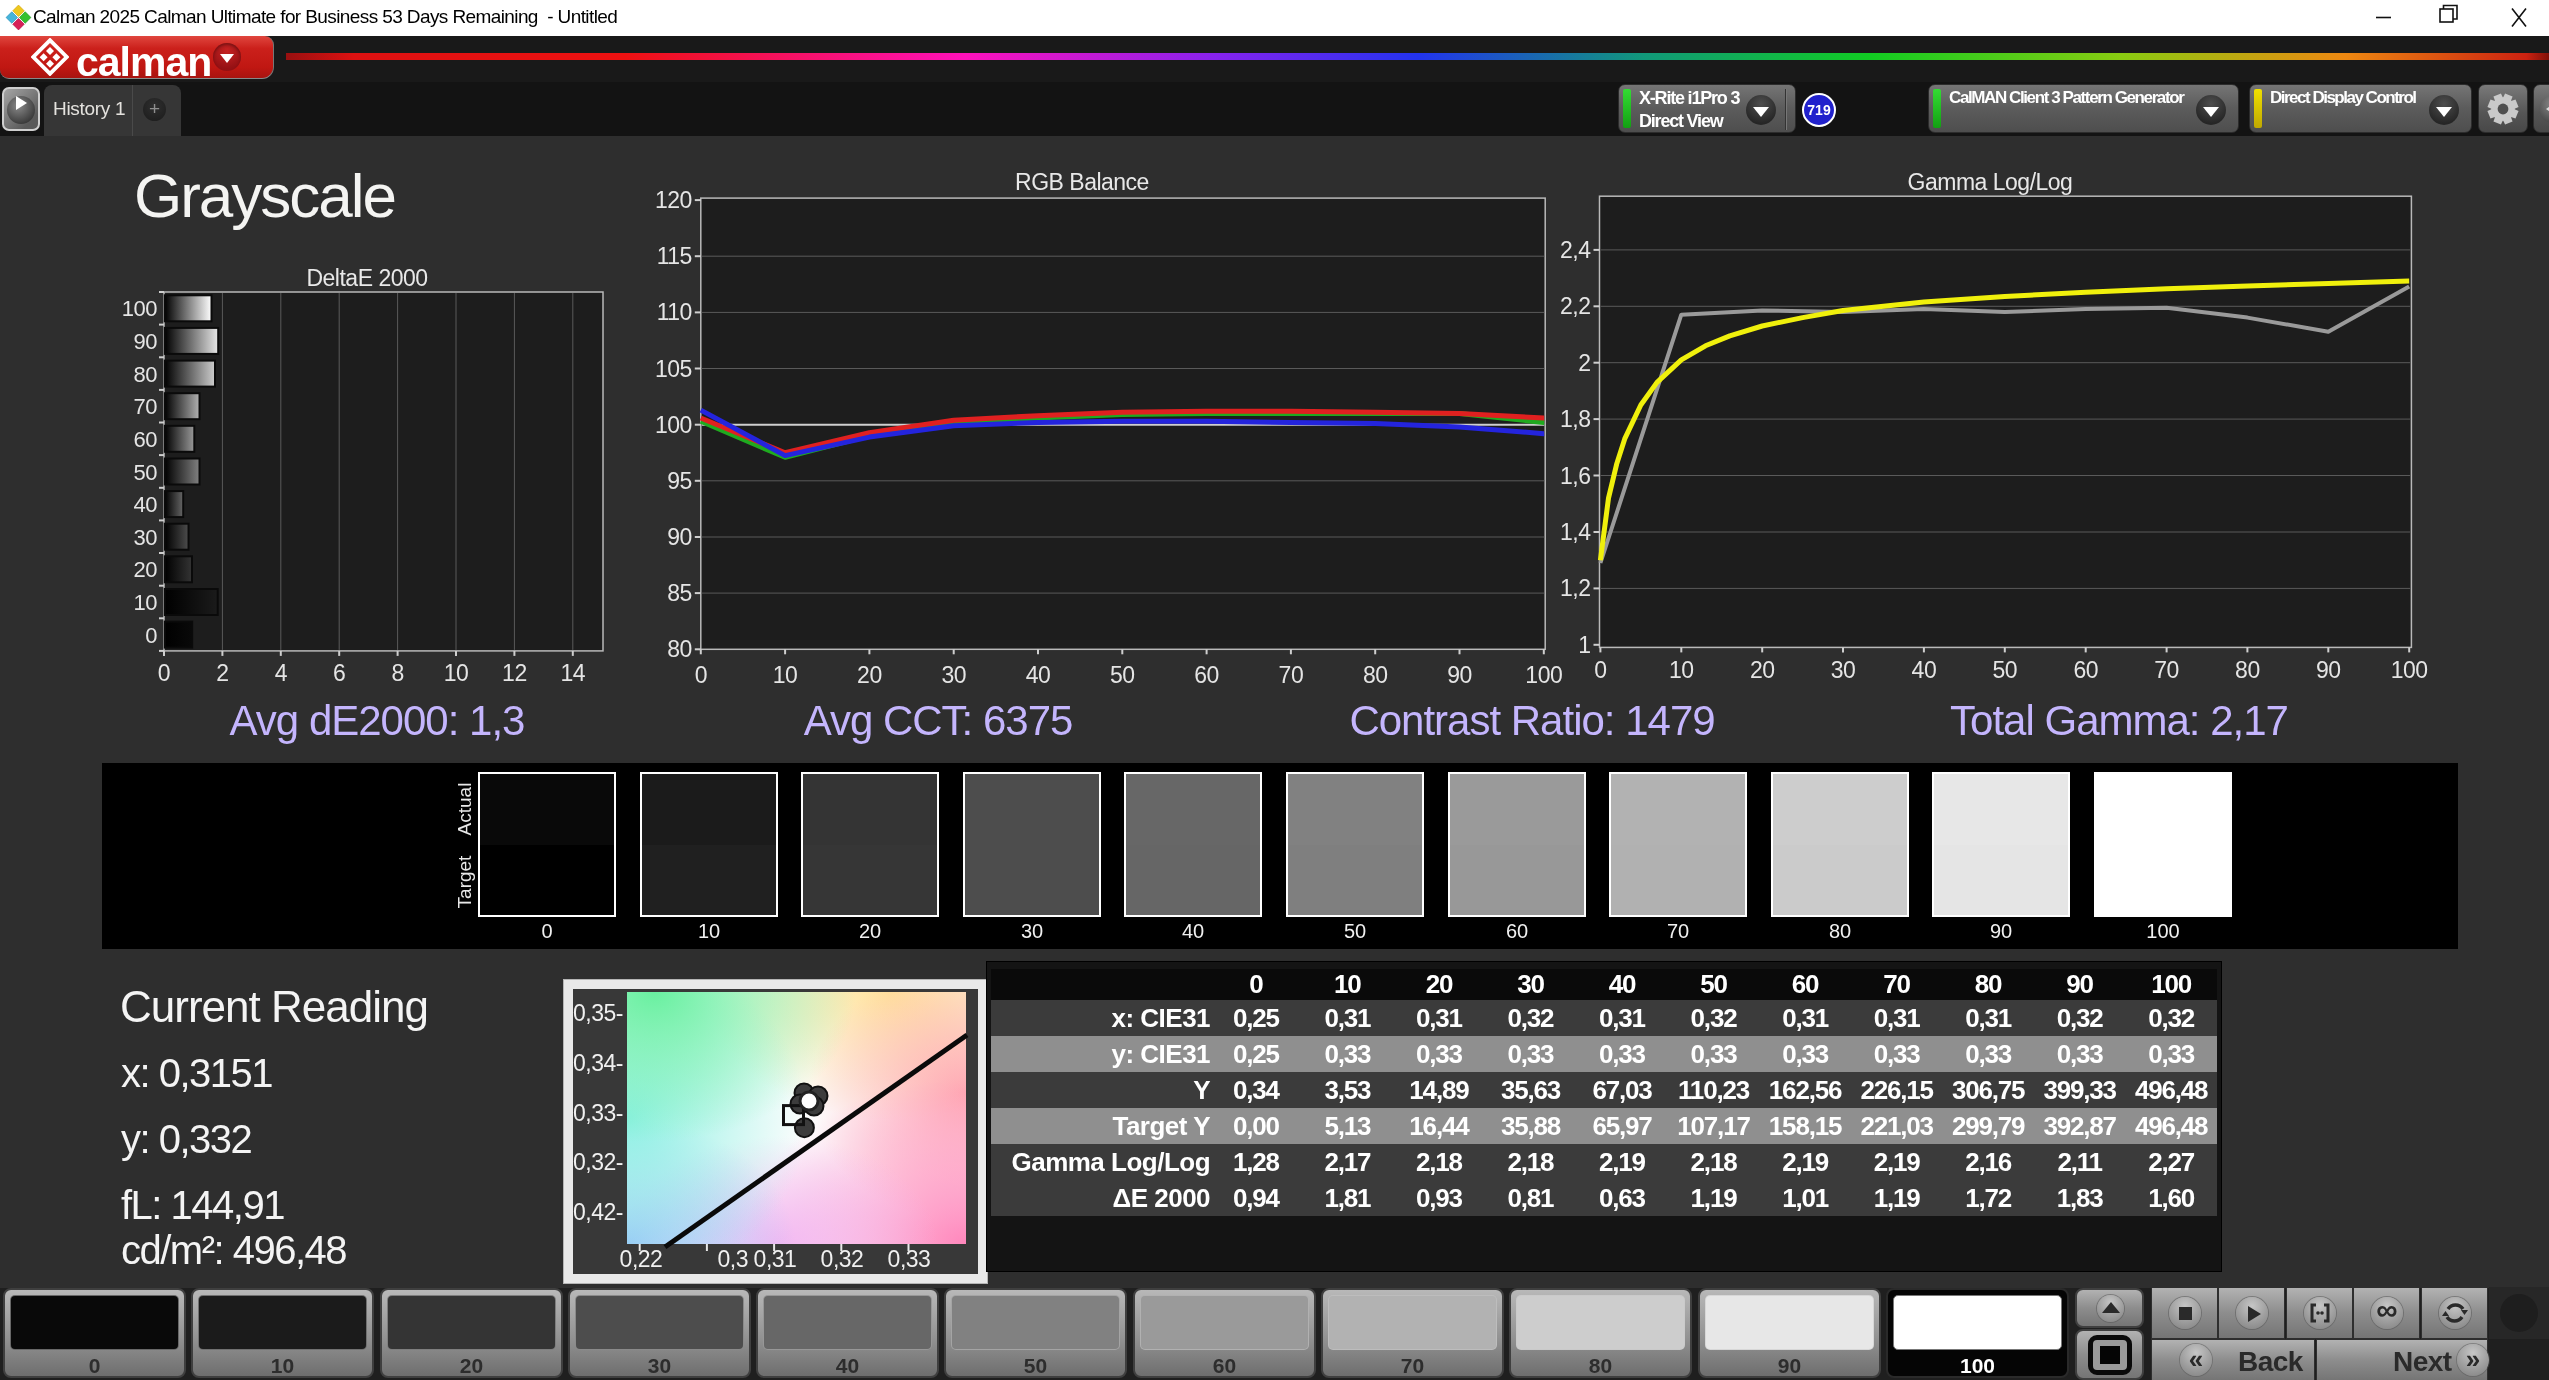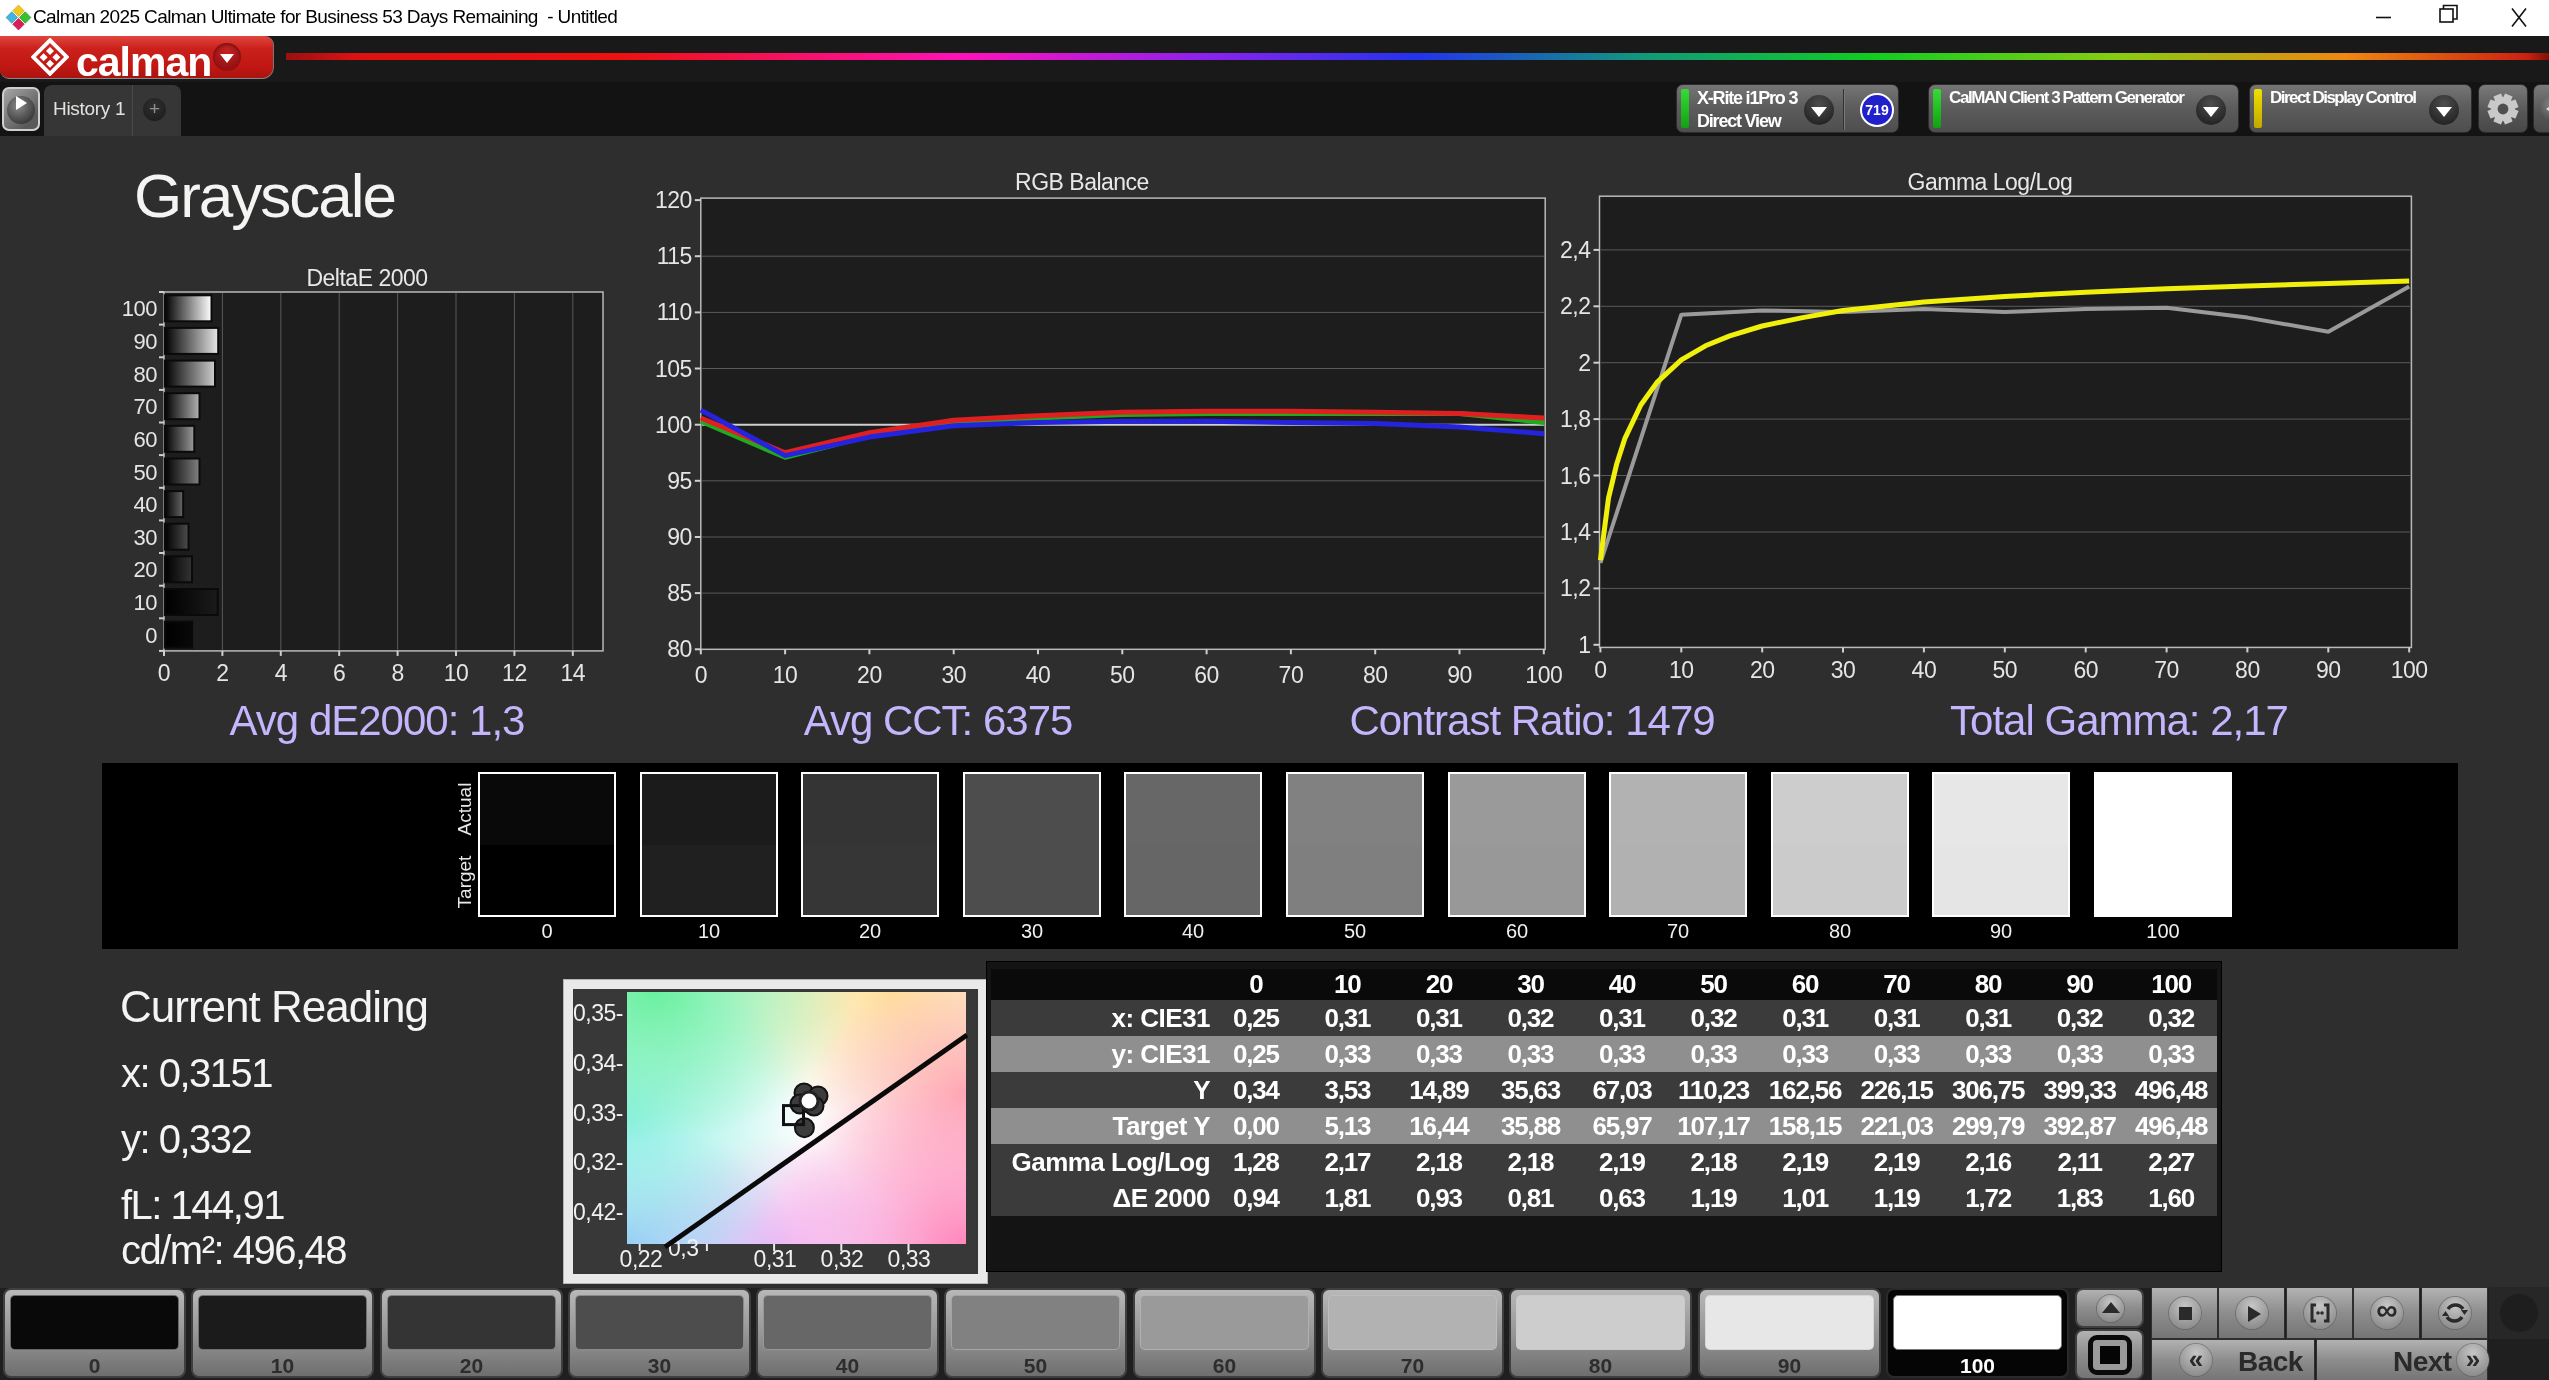--- a/index.html
+++ b/index.html
@@ -125,21 +125,21 @@
 <div class="tabrow">
     <div class="playbtn">
       <div class="c"></div>
       <div class="t"></div>
     </div>
     <div class="tab">
       <div class="txt">History 1</div>
       <div class="div"></div>
       <div class="plus">+</div>
     </div>
-    <div class="toolbtn" style="left:1676px;width:223px">
+    <div class="toolbtn" style="left:1618px;width:178px">
       <div class="bar" style="background:linear-gradient(#33dd33,#13a013)"></div>
       <div class="l1">X-Rite i1Pro 3</div>
       <div class="l2">Direct View</div>
       <div class="drop" style="left:127px;top:10px"></div>
       <div class="sep719" style="left:166px"></div>
       <div class="c719" style="left:183px">719</div>
     </div>
     <div class="toolbtn" style="left:1928px;width:311px">
       <div class="bar" style="background:linear-gradient(#33dd33,#13a013)"></div>
       <div class="l1" style="font-size:17px;letter-spacing:-1.4px">CalMAN Client 3 Pattern Generator</div>
@@ -453,21 +453,21 @@
 <div class="cr" style="left:121px;top:1230px;font-size:40px;letter-spacing:-1.5px">cd/m²: 496,48</div>
 <div class="ciepanel">
     <div class="cieinner">
       <div class="cieplot"></div>
       <div class="cielab" style="right:355px;top:11px">0,35-</div>
       <div class="cielab" style="right:355px;top:61px">0,34-</div>
       <div class="cielab" style="right:355px;top:111px">0,33-</div>
       <div class="cielab" style="right:355px;top:160px">0,32-</div>
       <div class="cielab" style="right:355px;top:210px">0,42-</div>
       <div class="cielab" style="left:68px;top:257px;width:80px;margin-left:-40px;text-align:center">0,22</div>
-      <div class="cielab" style="left:135px;top:246px;width:80px;margin-left:-40px;text-align:left">0,3</div>
+      <div class="cielab" style="left:135px;top:257px;width:80px;margin-left:-40px;text-align:right">0,3</div>
       <div class="cielab" style="left:202px;top:257px;width:80px;margin-left:-40px;text-align:center">0,31</div>
       <div class="cielab" style="left:269px;top:257px;width:80px;margin-left:-40px;text-align:center">0,32</div>
       <div class="cielab" style="left:336px;top:257px;width:80px;margin-left:-40px;text-align:center">0,33</div>
     </div>
   </div>
 <svg class="abs" style="left:563px;top:979px" width="425" height="305" viewBox="563 979 425 305" xmlns="http://www.w3.org/2000/svg">
     <line x1="665" y1="1247" x2="967" y2="1035" stroke="#0a0a0a" stroke-width="5"></line>
     <circle cx="804.0" cy="1093.0" r="9.5" fill="#3c3c3c" stroke="#111" stroke-width="2"></circle>
     <circle cx="818.0" cy="1096.0" r="9.5" fill="#3c3c3c" stroke="#111" stroke-width="2"></circle>
     <circle cx="800.0" cy="1104.0" r="9.5" fill="#3c3c3c" stroke="#111" stroke-width="2"></circle>

